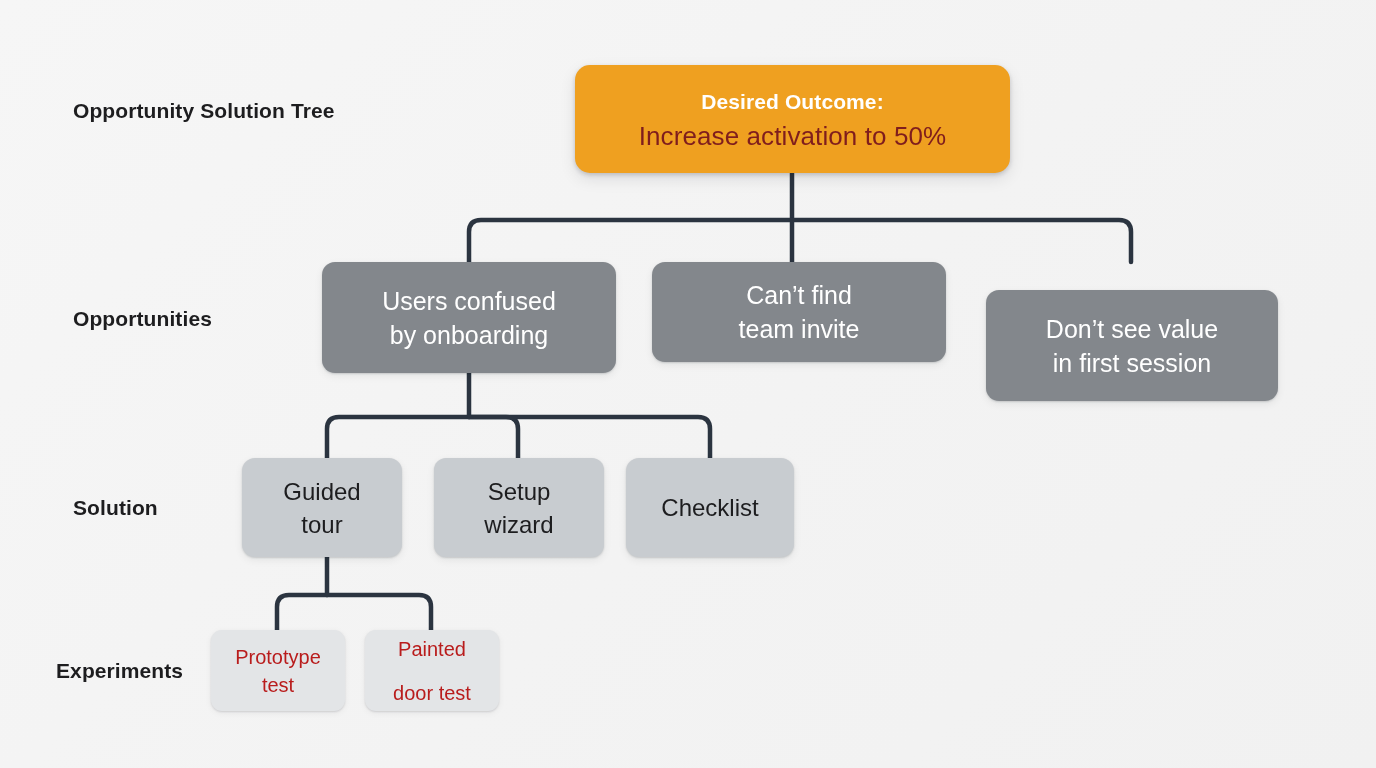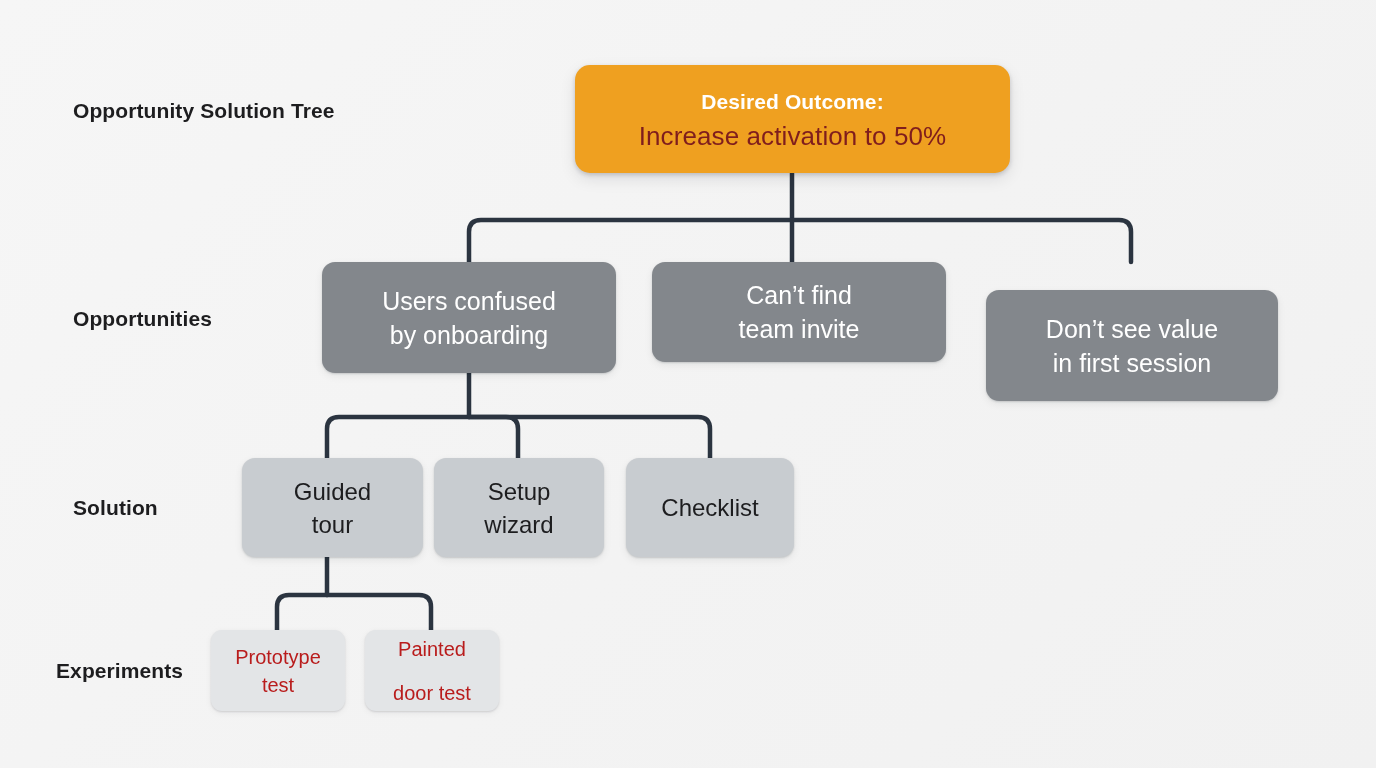--- a/index.html
+++ b/index.html
@@ -143,21 +143,21 @@
   <div class="node node--opportunity" style="left:652px; top:262px; width:294px; height:100px;">
     <span class="line">Can’t find</span>
     <span class="line">team invite</span>
   </div>
 
   <div class="node node--opportunity" style="left:986px; top:262px; width:292px; height:111px;margin-top:28px;">
     <span class="line">Don’t see value</span>
     <span class="line">in first session</span>
   </div>
 
-  <div class="node node--solution" style="left:242px; top:458px; width:181px; height:99px;">
+  <div class="node node--solution" style="left:242px; top:458px; width:160px; height:99px;">
     <span class="line">Guided</span>
     <span class="line">tour</span>
   </div>
 
   <div class="node node--solution" style="left:434px; top:458px; width:170px; height:99px;border-radius:12px;">
     <span class="line">Setup</span>
     <span class="line">wizard</span>
   </div>
 
   <div class="node node--solution" style="left:626px; top:458px; width:168px; height:99px;">

